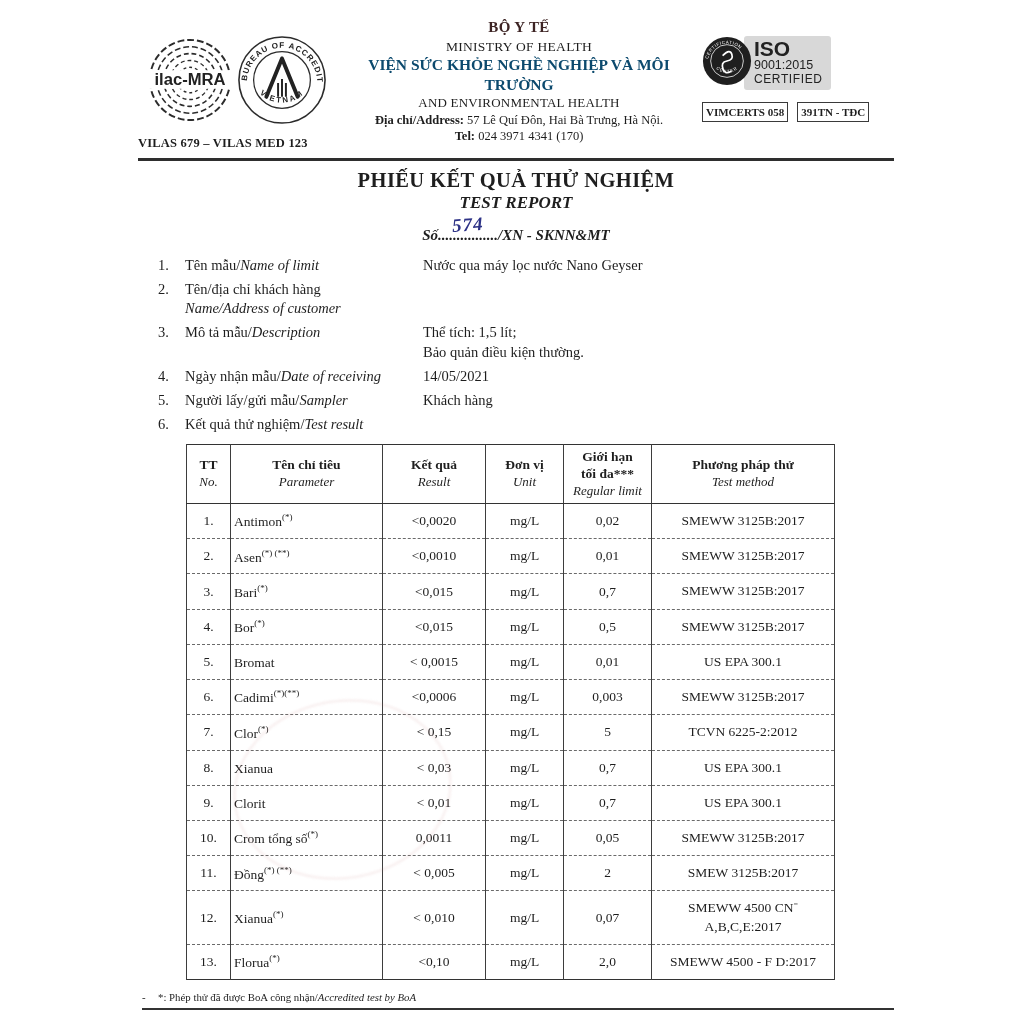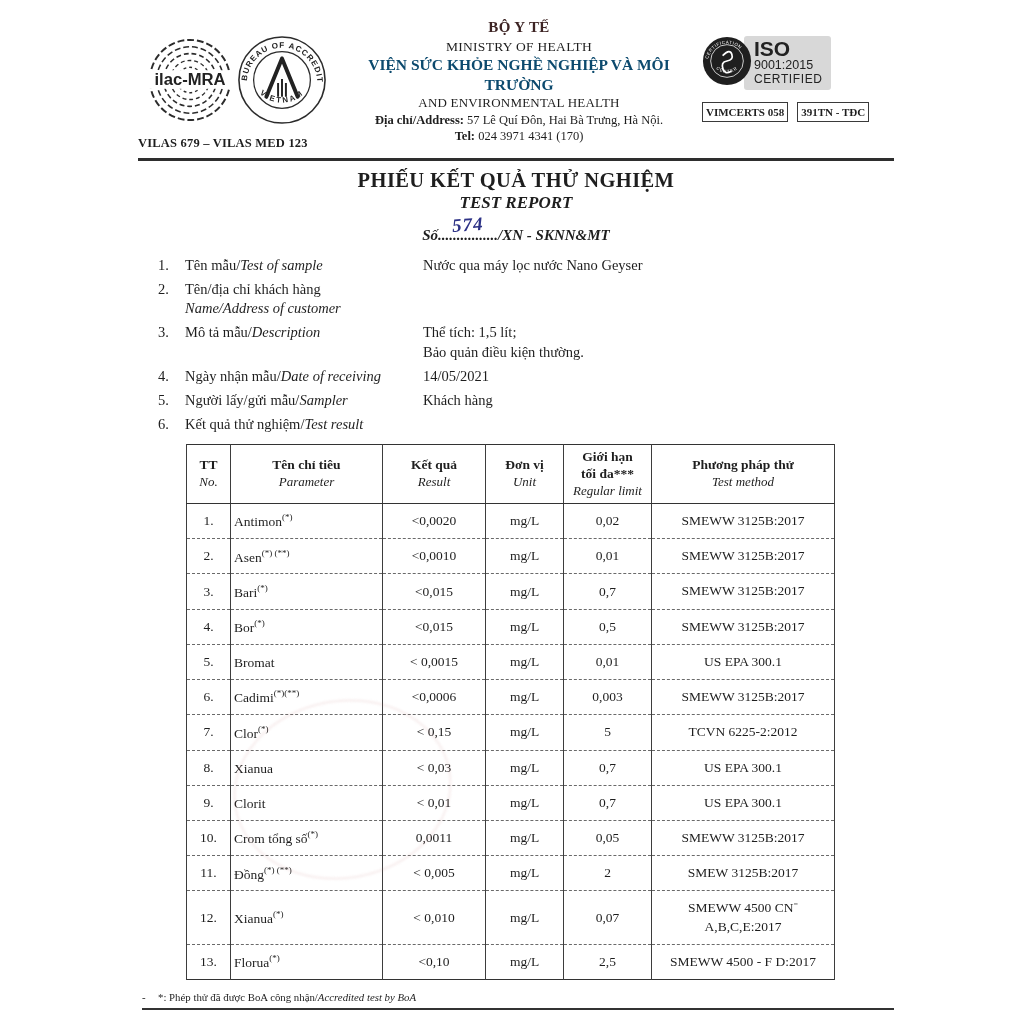--- a/index.html
+++ b/index.html
@@ -169,21 +169,21 @@
     <div class="t-en">TEST REPORT</div>
     <div class="t-no">
       <span>Số</span><span class="dots"><span>................</span><span class="hand">574</span></span><span>/XN - SKNN&amp;MT</span>
     </div>
   </div>
 
   <div class="info">
 
     <div class="info-item">
       <span class="i-no">1.</span>
-      <span class="i-label"><span>Tên mẫu/</span><i>Test of sample</i></span>
+      <span class="i-label"><span>Tên mẫu/</span><i>Name of limit</i></span>
       <span class="i-value">Nước qua máy lọc nước Nano Geyser</span>
     </div>
 
     <div class="info-item">
       <span class="i-no">2.</span>
       <span class="i-label"><span>Tên/địa chỉ khách hàng </span><br><i>Name/Address of customer</i></span>
     </div>
 
     <div class="info-item">
       <span class="i-no">3.</span>
@@ -348,21 +348,21 @@
       <td class="c-unit">mg/L</td>
       <td class="c-lim">0,07</td>
       <td class="c-meth">SMEWW 4500 CN⁻
 A,B,C,E:2017</td>
     </tr>
         <tr>
       <td class="c-tt">13.</td>
       <td class="c-param"><span>Florua</span><sup>(*)</sup></td>
       <td class="c-res">&lt;0,10</td>
       <td class="c-unit">mg/L</td>
-      <td class="c-lim">2,5</td>
+      <td class="c-lim">2,0</td>
       <td class="c-meth">SMEWW 4500 - F D:2017</td>
     </tr>
       </tbody>
   </table>
 
   <ul class="notes">
       <li class="note">
       <span class="dash">-</span>
       <span class="txt"><span class="vi">*: Phép thử đã được BoA công nhận/</span><span class="en">Accredited test by BoA</span></span>
     </li>

